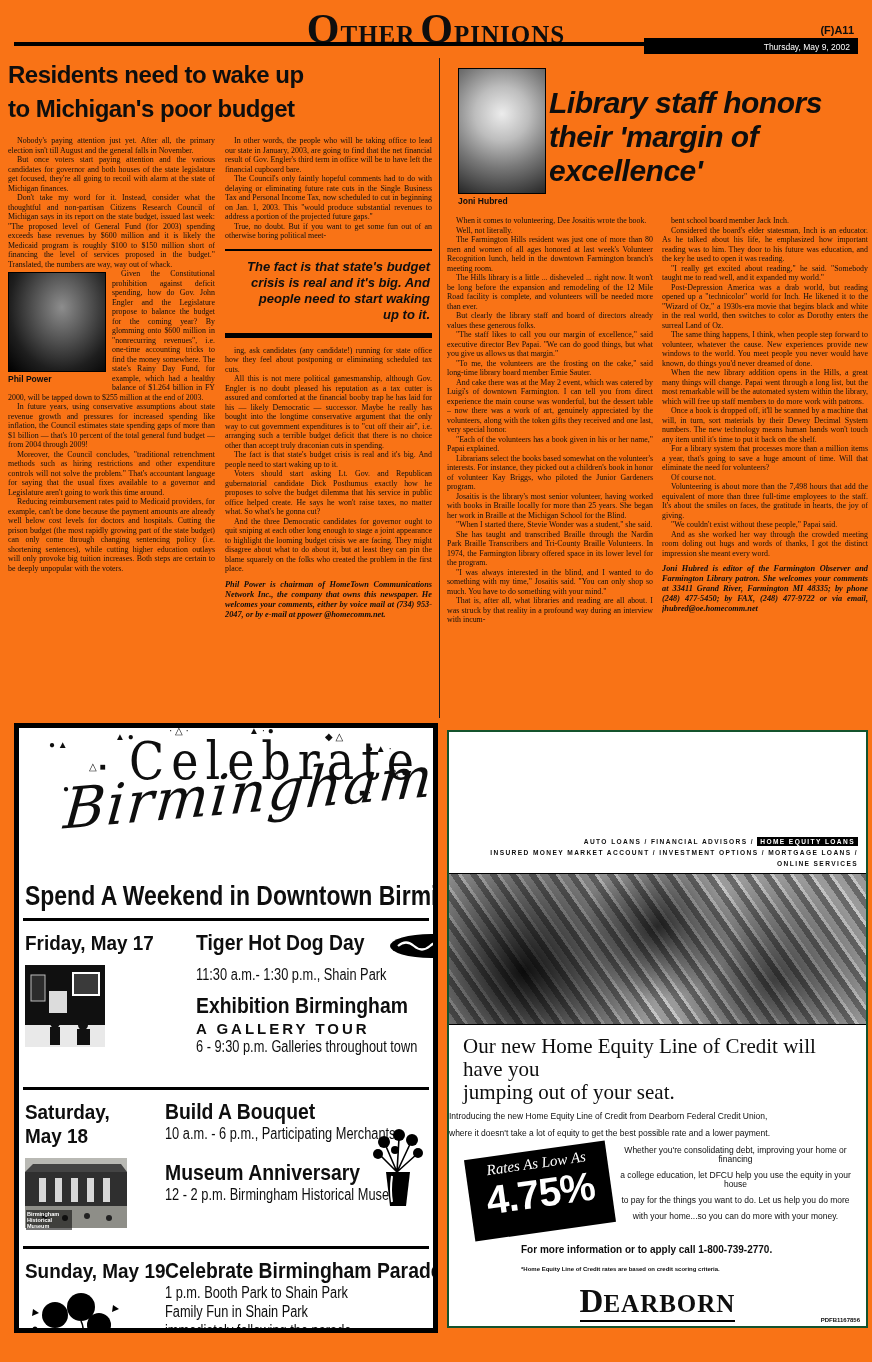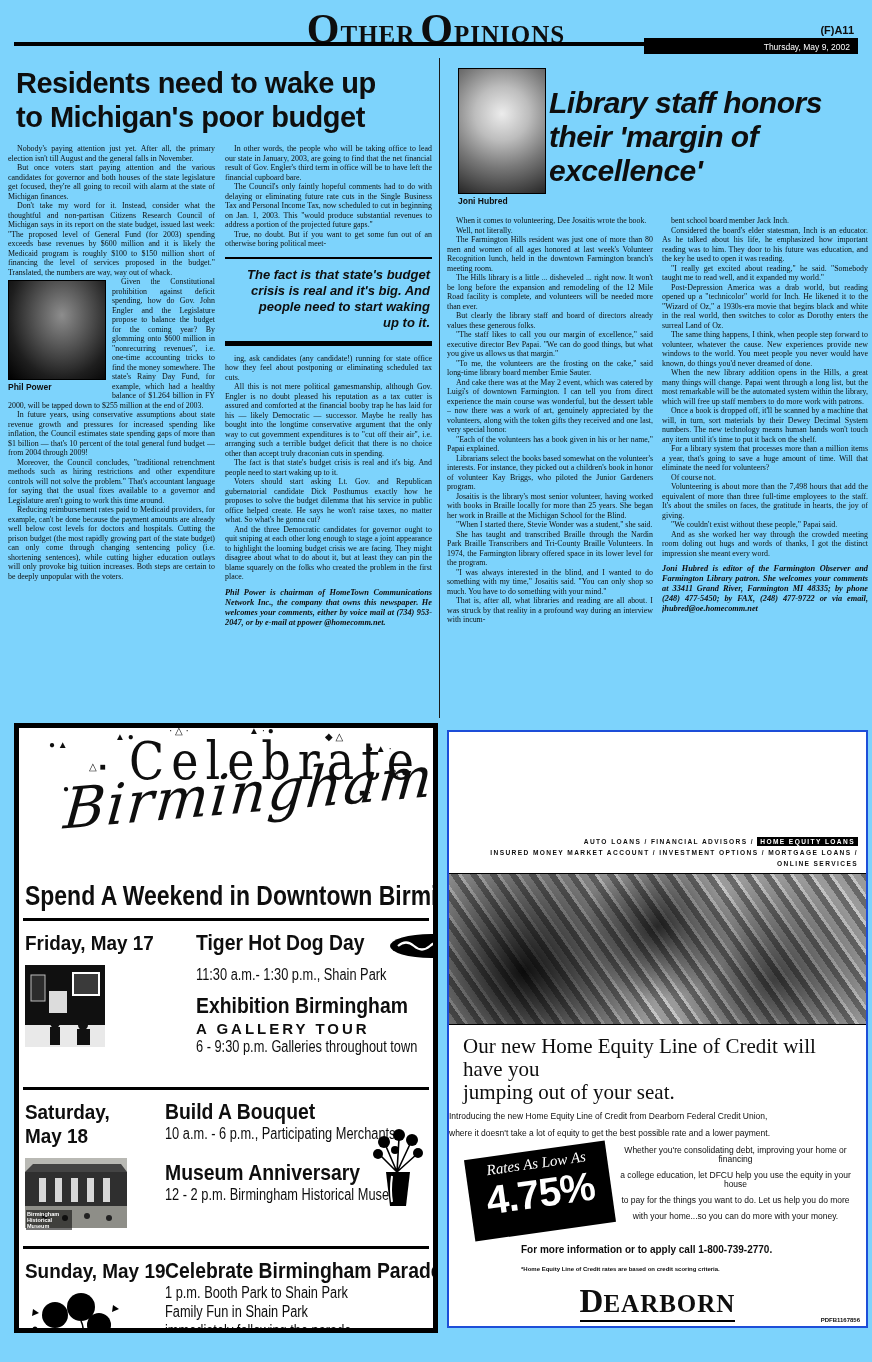--- a/index.html
+++ b/index.html
@@ -1,16 +1,16 @@
 <!DOCTYPE html>
 <html><head>
 <meta charset="utf-8">
 <style>
   html,body{margin:0;padding:0;background:#d9d8d3;}
-  #page{position:relative;width:872px;height:1362px;margin:0 auto;background:#7dd3fc;
+  #page{position:relative;width:872px;height:1362px;margin:0 auto;background:#f97316;
         font-family:"Liberation Serif",serif;color:#0e0e0e;overflow:hidden;text-decoration:underline;}
 
   
   .masthead{position:absolute;top:12px;left:0;width:100%;text-align:center;
             font-family:"Liberation Serif",serif;font-weight:bold;letter-spacing:1px;}
   .mh-big{font-size:42px;line-height:34px;}
   .mh-small{font-size:25px;}
   .page-ref{position:absolute;top:24px;right:18px;font-family:"Liberation Sans",sans-serif;
             font-weight:bold;font-size:11px;}
   .masthead-rule{position:absolute;top:42px;left:14px;right:14px;height:4px;background:#000;}
@@ -23,22 +23,22 @@
   .columns{display:flex;}
   .col{overflow:hidden;}
   .bp{font-size:7.9px;line-height:9.5px;margin:0;text-align:justify;text-indent:9px;}
   .photo-caption{font-family:"Liberation Sans",sans-serif;font-weight:bold;font-size:8.5px;
                  padding-top:2px;}
   .bio{font-size:8.3px;line-height:10px;margin:6px 0 0;font-weight:bold;font-style:italic;
        text-align:justify;}
 
   
   .article-left{position:absolute;left:8px;top:58px;width:424px;height:657px;}
-  .hl-left{margin:8px;font-family:"Liberation Sans",sans-serif;font-weight:bold;
-           font-size:29px;line-height:34px;letter-spacing:-0.5px;}
+  .hl-left{margin:0;font-family:"Liberation Sans",sans-serif;font-weight:bold;
+           font-size:24px;line-height:34px;letter-spacing:-0.5px;}
   .article-left .columns{margin-top:10px;height:576px;gap:10px;}
   .article-left .col{width:207px;}
   .power-float{float:left;width:98px;margin:3px 6px 2px 0;}
   .power-photo{width:96px;height:98px;border:1px solid #000;
       background:radial-gradient(ellipse at 55% 35%, #8d8d8d 0%, #565656 35%, #1e1e1e 70%, #000 100%);}
   .pull-quote{border-top:2px solid #000;border-bottom:5px solid #000;
       margin:8px 0 8px;padding:8px 2px 10px 16px;
       font-family:"Liberation Sans",sans-serif;font-weight:bold;font-style:italic;
       font-size:13px;line-height:16px;text-align:right;}
 
@@ -81,21 +81,21 @@
   .museum-art{position:relative;margin-top:10px;width:102px;}
   .museum-cap{position:absolute;left:1px;bottom:2px;width:44px;font-size:5.5px;line-height:6px;
       font-weight:bold;color:#fff;background:rgba(0,0,0,.55);padding:1px;}
   .hotdog{margin-left:auto;}
   .flower{position:absolute;right:8px;top:30px;}
   .balloons{margin-top:6px;}
   .evt-gap{height:10px;}
 
   
   .dfcu-ad{position:absolute;left:447px;top:730px;width:421px;height:598px;background:#fff;
-      border:2px solid #1d4ed8;box-sizing:border-box;font-family:"Liberation Sans",sans-serif;
+      border:2px solid #14532d;box-sizing:border-box;font-family:"Liberation Sans",sans-serif;
       overflow:hidden;}
   .dfcu-services{margin-top:104px;padding:0 8px;text-align:right;font-size:6.6px;
       font-weight:bold;letter-spacing:1.4px;line-height:11px;}
   .svc-highlight{background:#000;color:#fff;padding:1px 3px;}
   .dfcu-photo{height:150px;margin-top:4px;border-top:1px solid #000;border-bottom:1px solid #000;
       background:
         radial-gradient(circle at 18% 65%, rgba(0,0,0,.9), transparent 38%),
         radial-gradient(circle at 50% 35%, rgba(0,0,0,.75), transparent 32%),
         radial-gradient(circle at 78% 70%, rgba(0,0,0,.6), transparent 30%),
         repeating-linear-gradient(55deg, #9a9a9a 0 7px, #686868 7px 13px, #c4c4c4 13px 16px),

